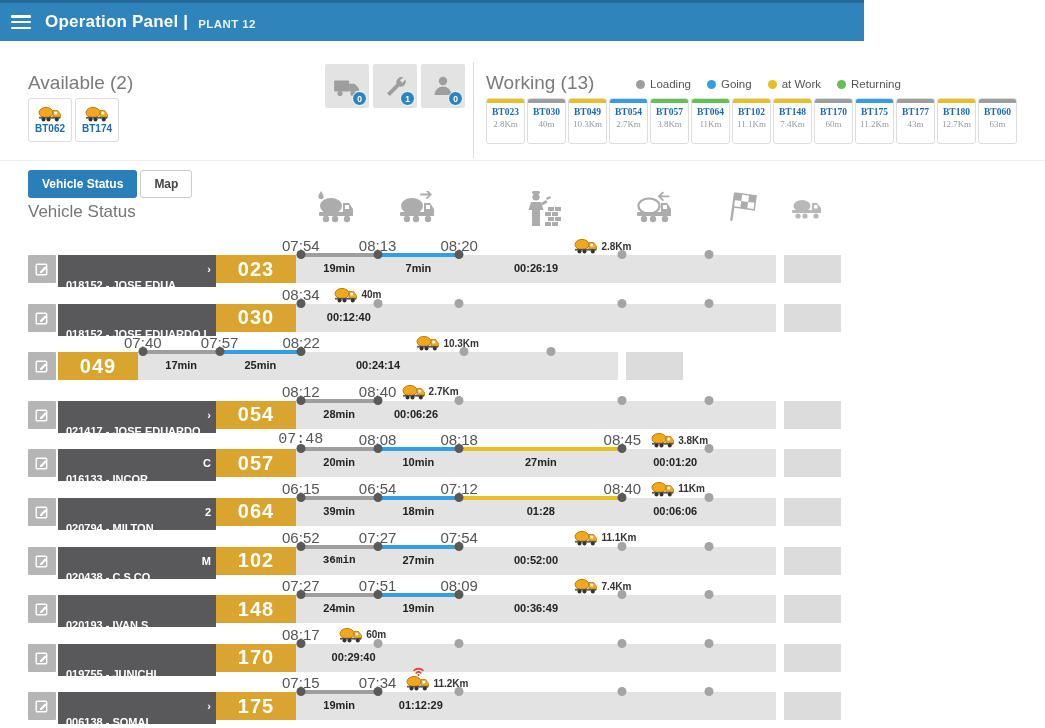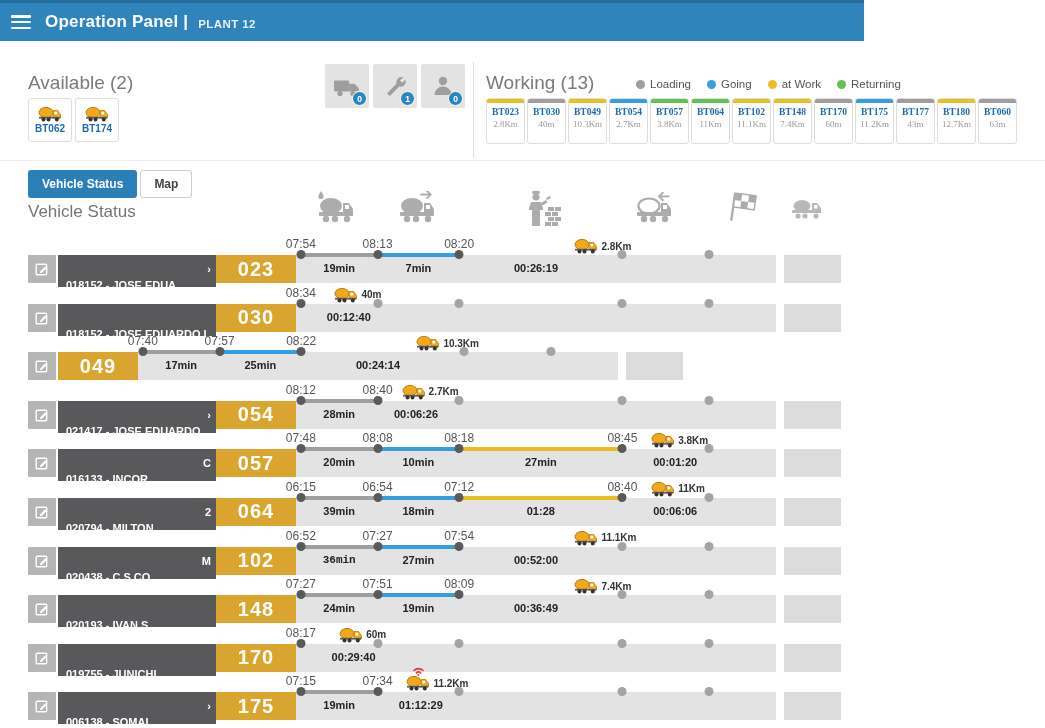--- a/index.html
+++ b/index.html
@@ -69,21 +69,21 @@
   .name-bar .sfx { position:absolute; right:5px; top:0; }
   .badge { width:80px; flex:0 0 80px; background:#d9a52e; color:#fff; font-size:20px; font-weight:bold;
     display:flex; align-items:center; justify-content:center; letter-spacing:1px; }
   .timeline { width:480px; flex:0 0 480px; background:#e3e3e3; position:relative; }
   .end-cell { width:57px; flex:0 0 57px; background:#dcdcdc; margin-left:8px; }
 
   .tl-seg { position:absolute; top:-2px; height:4px; border-radius:2px; z-index:1; }
   .tl-dot { position:absolute; top:-5px; width:9px; height:9px; border-radius:50%; background:#a4a4a4;
     transform:translateX(-50%); z-index:2; }
   .tl-dot.timed { background:#5a5a5a; }
-  .tl-time { position:absolute; top:-18px; transform:translateX(-50%); font-size:12px; color:#555; white-space:nowrap; }
+  .tl-time { position:absolute; top:-18px; transform:translateX(-50%); font-size:15px; color:#555; white-space:nowrap; }
   .tl-dur { position:absolute; top:7px; transform:translateX(-50%); font-size:11px; font-weight:bold; color:#222; white-space:nowrap; }
   .tl-truck { position:absolute; top:-17px; display:flex; align-items:center; gap:3px; z-index:3; }
   .tl-truck .dist { font-size:10px; font-weight:bold; color:#333; white-space:nowrap; }
   .wifi { position:absolute; left:6px; top:-9px; }
 </style>
 </head>
 <body>
 
 <div class="app-header">
   <div class="hamburger">
@@ -491,21 +491,21 @@
       <div class="name-bar"><span>016133 - INCOR</span><span class="sfx">C</span></div>
       <div class="badge">057</div>
       <div class="timeline">
         <div class="tl-seg" style="left: 1%; width: 16%; background: rgb(158, 158, 158);"></div>
         <div class="tl-dur" style="left: 9%;">20min</div>
         <div class="tl-seg" style="left: 17%; width: 17%; background: rgb(51, 159, 224);"></div>
         <div class="tl-dur" style="left: 25.5%;">10min</div>
         <div class="tl-seg" style="left: 34%; width: 34%; background: rgb(232, 192, 34);"></div>
         <div class="tl-dur" style="left: 51%;">27min</div>
         <div class="tl-dot timed" style="left: 1%;"></div>
-        <div class="tl-time" style="left: 1%;">07:48</div>
+        <div class="tl-time" style="left: 1%; font-family: Liberation Mono, monospace;">07:48</div>
         <div class="tl-dot timed" style="left: 17%;"></div>
         <div class="tl-time" style="left: 17%;">08:08</div>
         <div class="tl-dot timed" style="left: 34%;"></div>
         <div class="tl-time" style="left: 34%;">08:18</div>
         <div class="tl-dot timed" style="left: 68%;"></div>
         <div class="tl-time" style="left: 68%;">08:45</div>
         <div class="tl-dot" style="left: 86%;"></div>
         <div class="tl-dur" style="left: 79%;">00:01:20</div>
         <div class="tl-truck" style="left: 74%;">
           <svg width="24" height="16" viewBox="0 0 24 16">

